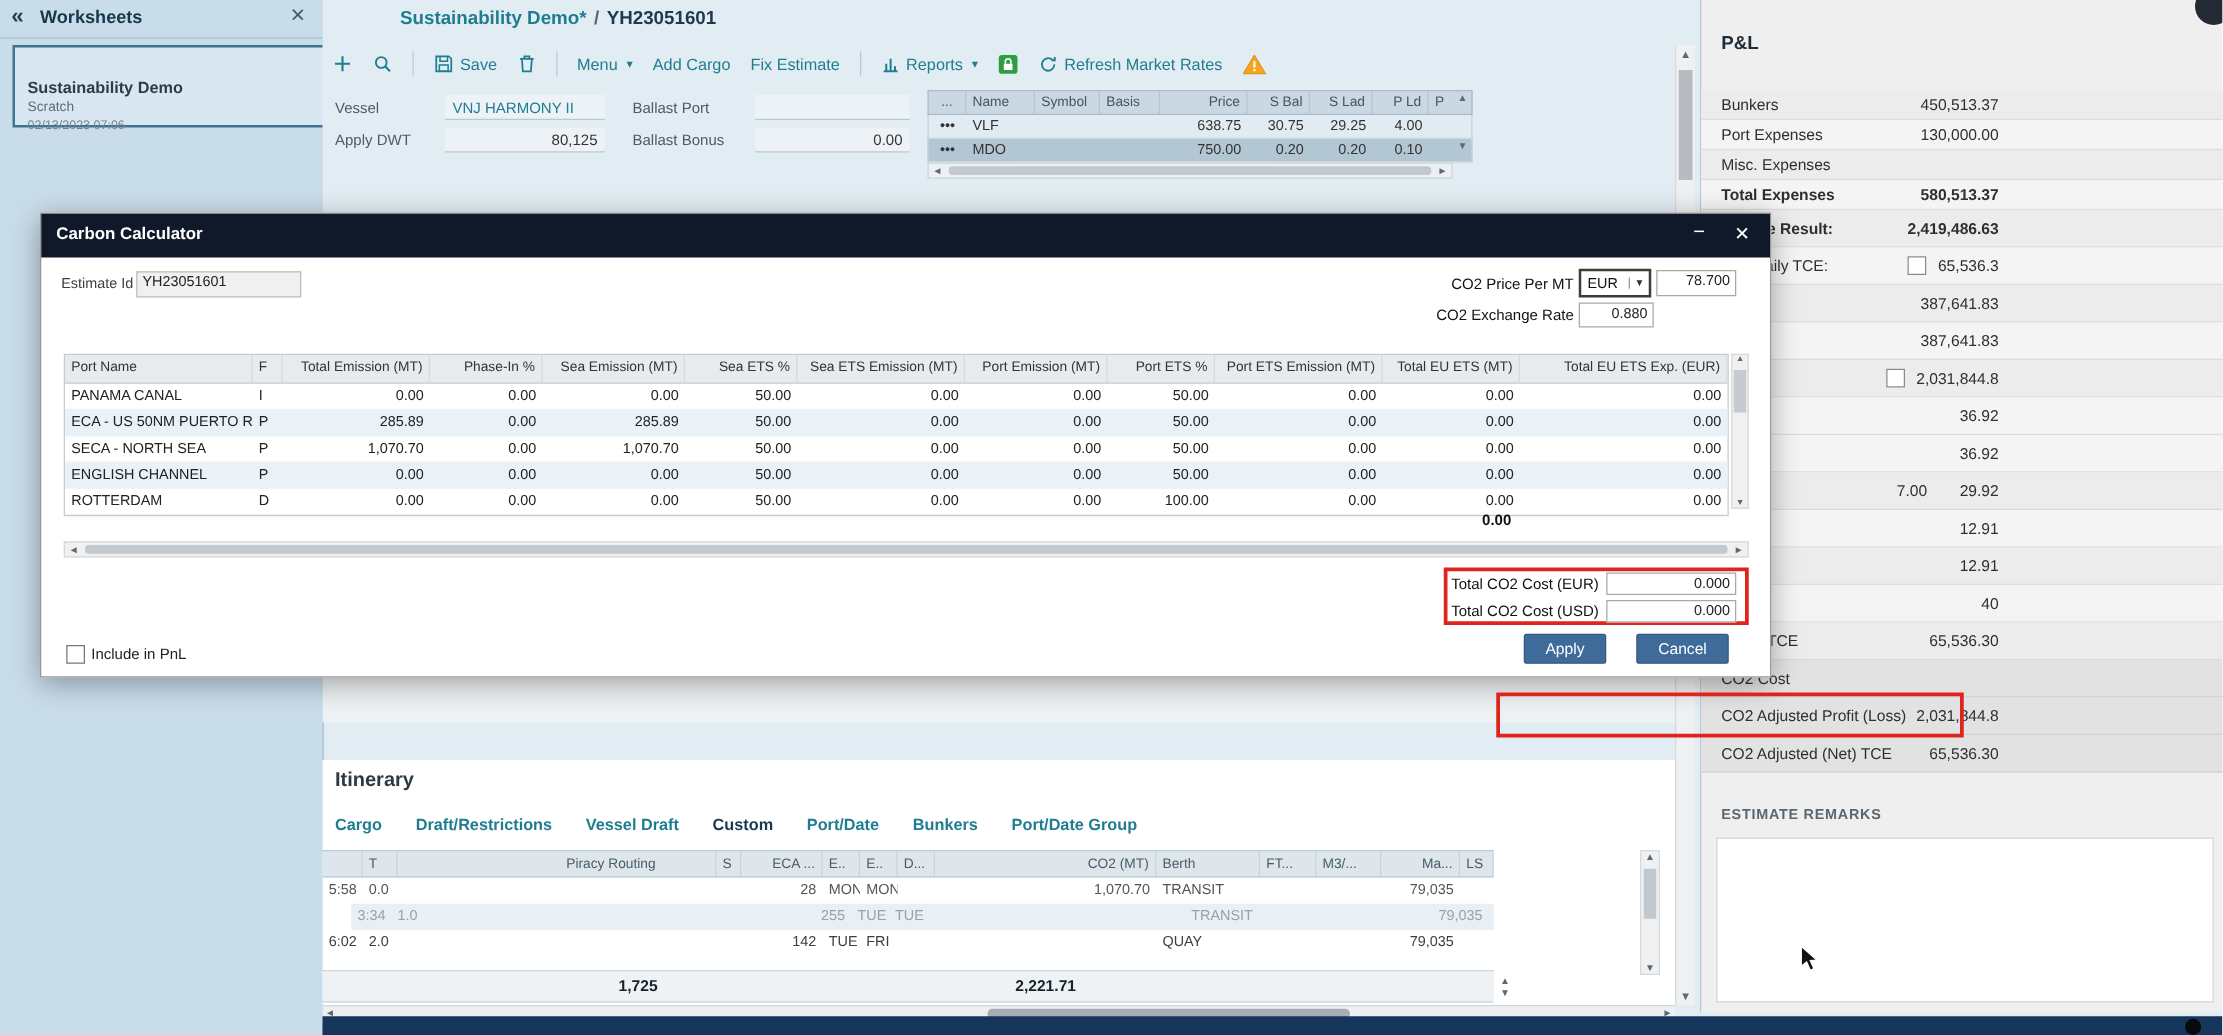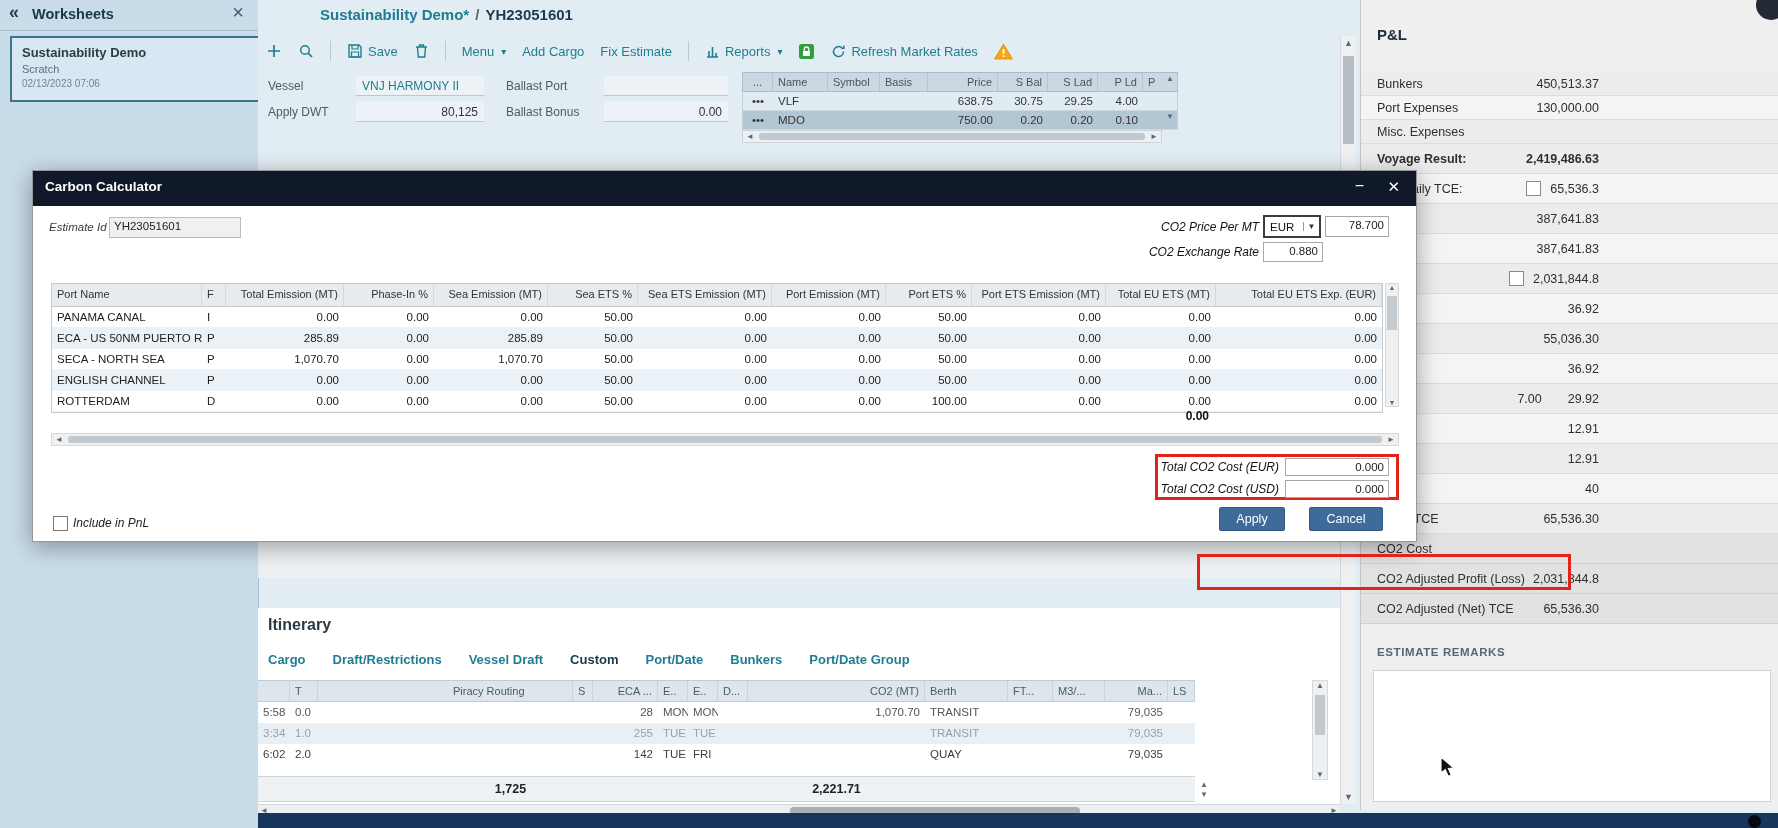--- a/index.html
+++ b/index.html
@@ -4,21 +4,21 @@
 <style>
   html,body{margin:0;padding:0;background:#fff;}
   .app{position:relative;width:1778px;height:828px;overflow:hidden;
        font-family:"Liberation Sans","DejaVu Sans",sans-serif;background:#e2edf3;}
   
   #sidebar{position:absolute;left:0;top:0;width:258px;height:828px;background:#c9dce9;border-right:1px solid #a8bfcc;}
   .sb-head{position:relative;height:30px;border-bottom:1px solid #aac0cd;}
   .sb-collapse{position:absolute;left:9px;top:2px;font-size:18px;font-weight:bold;color:#1c4356;cursor:pointer;}
   .sb-title{position:absolute;left:32px;top:6px;font-size:14.5px;font-weight:bold;color:#17374a;}
   .sb-close{position:absolute;right:14px;top:1px;font-size:20px;color:#3e5d70;cursor:pointer;}
-  .sb-card{position:absolute;left:10px;top:36px;width:264px;height:66px;background:#d8e7f1;border:2px solid #3e7290;padding:7px 10px;box-sizing:border-box;}
+  .sb-card{position:absolute;left:10px;top:36px;width:264px;height:66px;background:#d8e7f1;border:2px solid #3e7290;padding:24px 10px;box-sizing:border-box;}
   .sb-card-title{font-size:13px;font-weight:bold;color:#2e3c44;}
   .sb-card-sub{font-size:11px;color:#5d6d77;margin-top:3px;}
   .sb-card-time{font-size:10px;color:#74848e;margin-top:3px;}
   
   #main-top{position:absolute;left:258px;top:0;width:1082px;height:170px;background:#e2edf3;}
   #title-row{position:absolute;left:320px;top:6px;font-size:15px;white-space:nowrap;}
   .t1{font-weight:bold;color:#1e7c90;}
   .t-sep{color:#55656e;margin:0 6px;font-weight:bold;}
   .t2{font-weight:bold;color:#1d3a50;}
   #toolbar{position:absolute;left:266px;top:36px;height:30px;display:flex;align-items:center;}
@@ -61,21 +61,21 @@
   #itin-title{position:absolute;left:10px;top:8px;font-size:16px;font-weight:bold;color:#2c3a44;}
   #itin-tabs{position:absolute;left:10px;top:44px;display:flex;align-items:center;}
   .tab{font-size:13px;font-weight:bold;color:#1f7d90;margin-right:27px;cursor:pointer;}
   .tab.active{color:#16394e;}
   #itin-grid{position:absolute;left:0;top:72px;width:937px;}
   #itin-head{display:flex;height:22px;background:#dce6ec;border-top:1px solid #bccbd4;border-bottom:1px solid #bccbd4;
         font-size:11px;color:#4c5b64;line-height:20px;box-sizing:border-box;}
   #itin-head .gcell{border-right:1px solid #c8d4db;}
   #itin-body .grow{display:flex;height:21px;line-height:21px;font-size:11.5px;cursor:pointer;}
   #itin-body .grow.ir0{color:#555;}
-  #itin-body .grow.ir1{background:#e9f0f5;color:#99a1a8;}
+  #itin-body .grow.ir1{background:#e9f0f5;color:#99a1a8;margin-left:23px;}
   #itin-body .grow.ir2{color:#3e3e3e;}
   #itin-totals{position:absolute;left:0;top:168px;width:937px;height:26px;background:#eef2f5;
         border-top:1px solid #ccd5db;border-bottom:1px solid #ccd5db;font-weight:bold;font-size:12.5px;color:#16222a;
         line-height:24px;box-sizing:border-box;}
   #itin-total-1{position:absolute;left:190px;width:125px;text-align:center;}
   #itin-total-2{position:absolute;left:490px;width:177px;text-align:center;}
   #itin-vscroll{position:absolute;left:1312px;top:680px;width:16px;height:100px;background:#eef0f2;border:1px solid #d5d9db;box-sizing:border-box;}
   #itin-vscroll .vs-up{position:absolute;top:0;left:0;width:14px;text-align:center;font-size:8px;color:#5a6a74;}
   #itin-vscroll .vs-dn{position:absolute;bottom:0;left:0;width:14px;text-align:center;font-size:8px;color:#5a6a74;}
   #itin-vscroll .vs-th{position:absolute;left:2px;top:14px;width:10px;height:40px;background:#c2c9ce;}
@@ -107,21 +107,21 @@
   #pnl-remarks{position:absolute;left:12px;top:670px;width:398px;height:132px;background:#fff;border:1px solid #d2d2d2;box-sizing:border-box;}
   
   #anno-co2-row{position:absolute;left:1197px;top:554px;width:374px;height:36px;border:3px solid #e0241b;box-sizing:border-box;z-index:40;}
   
   #modal{position:absolute;left:32px;top:170px;width:1383px;height:370px;background:#fff;border:1px solid #979797;
         box-shadow:0 5px 22px rgba(0,0,0,.35);z-index:30;}
   #modal-titlebar{position:absolute;left:0;top:0;width:100%;height:35px;background:#10192a;}
   #modal-title{position:absolute;left:12px;top:8px;font-size:13.5px;font-weight:bold;color:#fff;}
   #modal-min{position:absolute;right:52px;top:6px;font-size:16px;color:#fff;cursor:pointer;}
   #modal-close{position:absolute;right:16px;top:7px;font-size:15px;color:#fff;cursor:pointer;}
-  .m-label{position:absolute;font-size:11.5px;color:#3c3c3c;white-space:nowrap;font-style:italic;}
+  .m-label{position:absolute;font-size:11.5px;color:#3c3c3c;white-space:nowrap;}
   .m-label.right{text-align:right;}
   .m-input{position:absolute;border:1px solid #a8a8a8;background:#fff;font-size:11.5px;color:#222;
         line-height:17px;padding:0 4px;box-sizing:border-box;overflow:hidden;white-space:nowrap;}
   .m-input.grey{background:#f0f0f0;border-color:#bcbcbc;}
   .m-input.num{text-align:right;}
   #m-currency{position:absolute;left:1230px;top:44px;width:58px;height:23px;border:2px solid #3c3c3c;background:#fff;
         display:flex;align-items:center;box-sizing:border-box;cursor:pointer;}
   #m-currency .cur{flex:1;font-size:11.5px;padding-left:5px;color:#111;}
   #m-currency .dd{width:15px;border-left:1px solid #999;font-size:8px;text-align:center;color:#333;}
   #ctable{position:absolute;left:18px;top:112px;width:1332px;border:1px solid #c6cdd2;box-sizing:border-box;}
@@ -423,20 +423,25 @@
         <div class="pnl-row pr-a s1">
           <span class="pnl-label">Port Expenses</span>
           <span class="pnl-spacer"></span>
           <span class="pnl-value">130,000.00</span>
         </div>
         <div class="pnl-row pr-a s0">
           <span class="pnl-label">Misc. Expenses</span>
           <span class="pnl-spacer"></span>
           <span class="pnl-value"></span>
         </div>
+        <div class="pnl-row pr-a s1 bold">
+          <span class="pnl-label">Total Expenses</span>
+          <span class="pnl-spacer"></span>
+          <span class="pnl-value">580,513.37</span>
+        </div>
         <div class="pnl-row pr-b s0 bold">
           <span class="pnl-label">Voyage Result:</span>
           <span class="pnl-spacer"></span>
           <span class="pnl-value">2,419,486.63</span>
         </div>
         <div class="pnl-row pr-b s1">
           <span class="pnl-label" style="padding-left: 26px;">Daily TCE:</span>
           <span class="pnl-spacer"></span>
           <span class="pnl-check"></span>
           <span class="pnl-value">65,536.3</span>
@@ -454,25 +459,20 @@
         <div class="pnl-row pr-b s0">
           <span class="pnl-label"></span>
           <span class="pnl-spacer"></span>
           <span class="pnl-check"></span>
           <span class="pnl-value">2,031,844.8</span>
         </div>
         <div class="pnl-row pr-b s1">
           <span class="pnl-label"></span>
           <span class="pnl-spacer"></span>
           <span class="pnl-value">36.92</span>
-        </div>
-        <div class="pnl-row pr-b s0">
-          <span class="pnl-label"></span>
-          <span class="pnl-spacer"></span>
-          <span class="pnl-value">55,036.30</span>
         </div>
         <div class="pnl-row pr-b s1">
           <span class="pnl-label"></span>
           <span class="pnl-spacer"></span>
           <span class="pnl-value">36.92</span>
         </div>
         <div class="pnl-row pr-b s0">
           <span class="pnl-label"></span>
           <span class="pnl-spacer"></span>
           <span class="pnl-value2">7.00</span>

